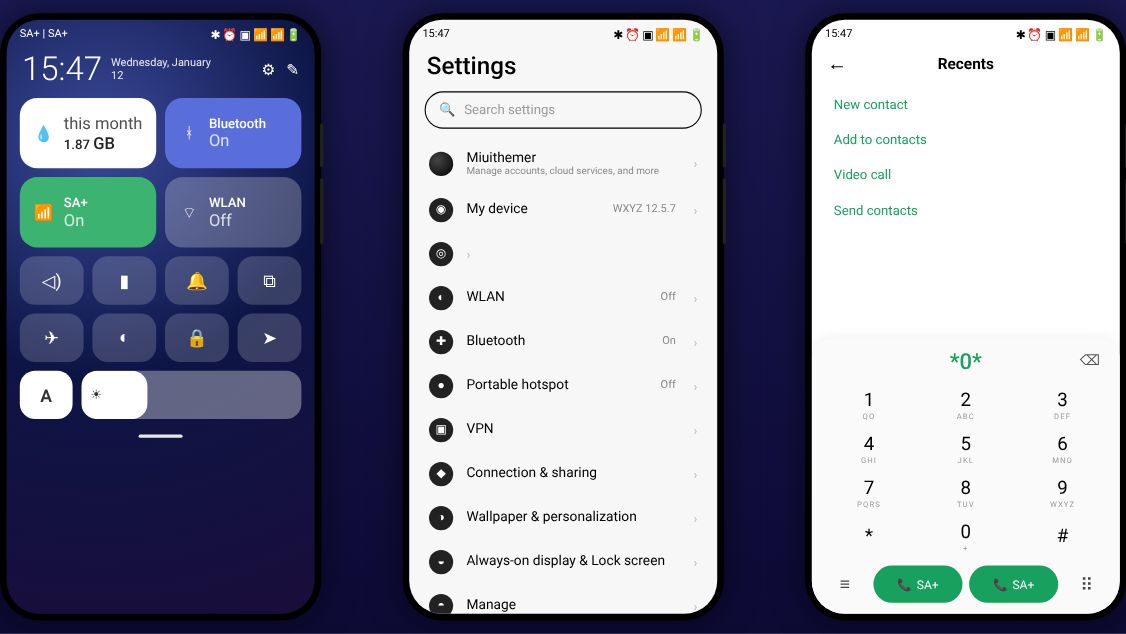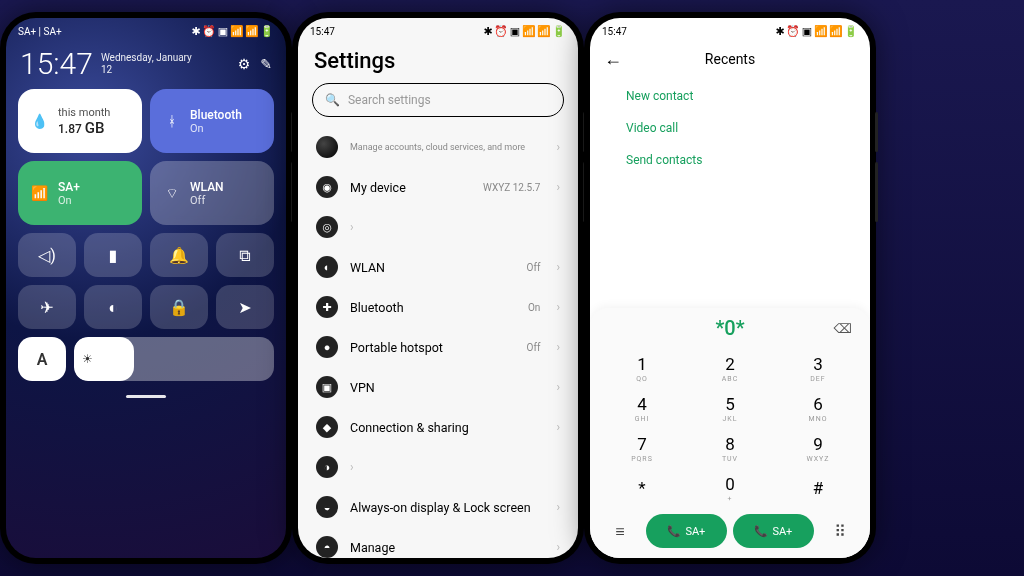--- a/index.html
+++ b/index.html
@@ -1,36 +1,36 @@
 <!DOCTYPE html>
 <html><head>
 <meta charset="utf-8">
 <style>
 html,body{margin:0;padding:0;width:1024px;height:576px;background:linear-gradient(180deg,#1a1850 0%,#0d0a35 100%);font-family:-apple-system,BlinkMacSystemFont,"Segoe UI",Roboto,sans-serif;overflow:hidden}
-.stage{display:flex;justify-content:flex-start;align-items:center;width:100%;height:100%}
+.stage{display:flex;justify-content:space-between;align-items:center;width:100%;height:100%}
 .phone{width:280px;height:540px;background:#000;border-radius:36px;padding:6px;box-shadow:0 0 30px rgba(0,0,0,.5);position:relative}
 .phone::before,.phone::after{content:"";position:absolute;background:#222;border-radius:2px}
 .phone::before{right:-2px;top:100px;width:3px;height:40px}
 .phone::after{right:-2px;top:150px;width:3px;height:60px}
 .screen{width:100%;height:100%;border-radius:30px;overflow:hidden;position:relative}
 
 .sb{height:22px;display:flex;justify-content:space-between;align-items:center;padding:2px 12px 0;font-size:10px}
 .sb .r{display:flex;gap:2px;align-items:center;font-size:11px;letter-spacing:-.5px}
 
 .s1{background:radial-gradient(circle at 30% 20%,#3a4a9a 0%,#0d1545 45%,#1a0d3a 100%);color:#fff}
 .s1 .sb{color:#fff}
 .s1 .clock{display:flex;align-items:center;padding:4px 14px 8px;gap:8px}
 .s1 .clock .t{font-size:30px;font-weight:300}
 .s1 .clock .d{font-size:10px;line-height:1.2;opacity:.9}
 .s1 .clock .ico{margin-left:auto;display:flex;gap:10px;font-size:14px}
 .tiles{padding:0 12px;display:grid;grid-template-columns:1fr 1fr;gap:8px}
 .tile{border-radius:16px;padding:10px 12px;display:flex;align-items:center;gap:8px;font-size:12px;min-height:44px}
 .tile .ic{width:20px;height:20px;display:flex;align-items:center;justify-content:center;font-size:14px}
 .tile .tx .l1{font-size:12px;font-weight:500}
-.tile .tx .l2{font-size:11px;opacity:.8}
+.tile .tx .l2{font-size:15px;opacity:.8}
 .t-white{background:#fff;color:#222}
 .t-blue{background:#5a6edb;color:#fff}
 .t-green{background:#3cb371;color:#fff}
 .t-grey{background:rgba(255,255,255,.25);color:#fff;backdrop-filter:blur(4px)}
 .qrow{padding:8px 12px 0;display:grid;grid-template-columns:repeat(4,1fr);gap:8px}
 .qb{background:rgba(255,255,255,.18);border-radius:14px;height:44px;display:flex;align-items:center;justify-content:center;color:#fff;font-size:16px}
 .brow{padding:8px 12px 0;display:grid;grid-template-columns:48px 1fr;gap:8px}
 .slider{background:rgba(255,255,255,.35);border-radius:14px;height:44px;position:relative;overflow:hidden}
 .slider .fill{position:absolute;left:0;top:0;bottom:0;width:30%;background:#fff;border-radius:14px}
 .slider .dot{position:absolute;left:8px;top:50%;transform:translateY(-50%);font-size:12px;color:#333}
@@ -47,22 +47,22 @@
 .row .ric.av{background:radial-gradient(circle at 35% 35%,#444,#000)}
 .row .rt{flex:1;min-width:0}
 .row .rt .sub{font-size:9px;color:#888;line-height:1.2}
 .row .rv{font-size:10px;color:#888;margin-right:4px}
 .row .chev{color:#bbb;font-size:12px}
 
 .s3{background:#fff;color:#000}
 .s3 .sb{color:#000}
 .s3 .hdr{display:flex;align-items:center;padding:6px 14px;font-size:14px}
 .s3 .hdr .back{font-size:18px;margin-right:auto}
-.s3 .hdr .ttl{position:absolute;left:0;right:0;text-align:center;font-weight:400;pointer-events:none}
-.s3 .menu{padding:4px 16px}
+.s3 .hdr .ttl{position:absolute;left:0;right:0;text-align:center;font-weight:700;pointer-events:none}
+.s3 .menu{padding:4px 0}
 .s3 .mi{padding:9px 20px;font-size:12px;color:#17a05e}
 .s3 .dialwrap{position:absolute;bottom:0;left:0;right:0;background:#fafafa;border-top-left-radius:18px;border-top-right-radius:18px;box-shadow:0 -2px 10px rgba(0,0,0,.05)}
 .s3 .num{display:flex;justify-content:center;align-items:center;padding:8px 14px;font-size:20px;color:#17a05e;font-weight:500;position:relative}
 .s3 .num .bsp{position:absolute;right:18px;color:#555;font-size:13px}
 .s3 .pad{display:grid;grid-template-columns:repeat(3,1fr);padding:0 8px}
 .s3 .key{height:40px;display:flex;flex-direction:column;align-items:center;justify-content:center}
 .s3 .key .d{font-size:17px;font-weight:400}
 .s3 .key .w{font-size:7px;color:#999;letter-spacing:1px;margin-top:1px}
 .s3 .actions{display:grid;grid-template-columns:40px 1fr 1fr 40px;gap:6px;padding:6px 10px 10px;align-items:center}
 .s3 .ab{height:34px;display:flex;align-items:center;justify-content:center;border-radius:20px;font-size:11px;gap:4px}
@@ -152,20 +152,21 @@
       </div>
       <h1>Settings</h1>
       <div class="search">
         <span>🔍</span>
         <span>Search settings</span>
       </div>
       <div class="list">
         <div class="row">
           <div class="ric av"></div>
           <div class="rt">
+            <div>Miuithemer</div>
             <div class="sub">Manage accounts, cloud services, and more</div>
           </div>
           <span class="chev">›</span>
         </div>
         <div id="rows">
             <div class="row">
               <div class="ric">◉</div>
               <div class="rt">My device</div>
               <span class="rv">WXYZ 12.5.7</span>
               <span class="chev">›</span>
@@ -197,20 +198,21 @@
               <div class="rt">VPN</div>
               <span class="chev">›</span>
             </div>
             <div class="row">
               <div class="ric">◆</div>
               <div class="rt">Connection &amp; sharing</div>
               <span class="chev">›</span>
             </div>
             <div class="row">
               <div class="ric">◑</div>
+              <div class="rt">Wallpaper &amp; personalization</div>
               <span class="chev">›</span>
             </div>
             <div class="row">
               <div class="ric">◒</div>
               <div class="rt">Always-on display &amp; Lock screen</div>
               <span class="chev">›</span>
             </div>
             <div class="row">
               <div class="ric">◓</div>
               <div class="rt">Manage</div>
@@ -226,20 +228,21 @@
       <div class="sb">
         <span>15:47</span>
         <span class="r">✱ ⏰ ▣ 📶 📶 🔋</span>
       </div>
       <div class="hdr">
         <span class="back">←</span>
         <span class="ttl">Recents</span>
       </div>
       <div class="menu" id="dmenu">
           <div class="mi">New contact</div>
+          <div class="mi">Add to contacts</div>
           <div class="mi">Video call</div>
           <div class="mi">Send contacts</div>
         </div>
       <div class="dialwrap">
         <div class="num">
           <span>*0*</span>
           <span class="bsp">⌫</span>
         </div>
         <div class="pad" id="pad">
             <div class="key">

